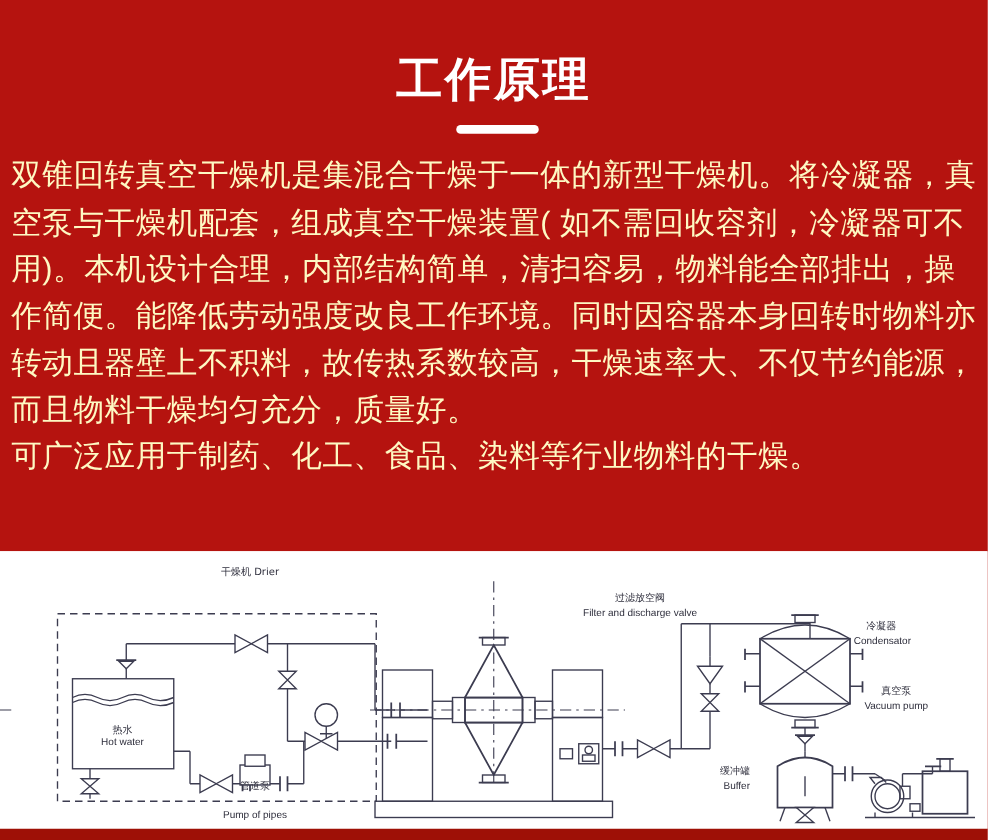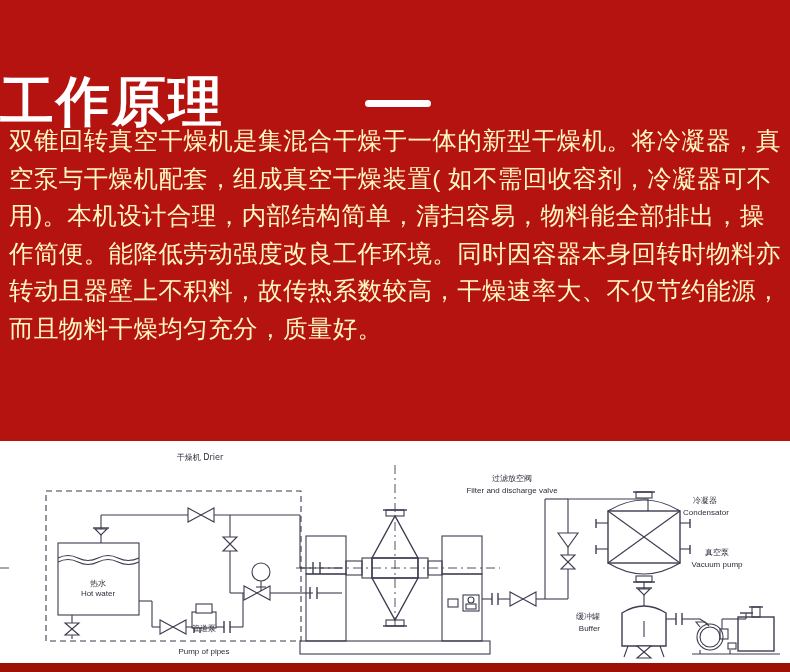--- a/index.html
+++ b/index.html
@@ -10,25 +10,25 @@
   }
   .page{position:relative;width:790px;height:672px;}
 
   
   .red-panel{
     position:absolute;left:0;top:0;width:790px;height:441px;
     background:#b5130f;
   }
   .title{
     position:absolute;left:0;top:36px;width:790px;
+    text-align:center;
     color:#ffffff;
-    font-size:54px;line-height:56px;
+    font-size:37px;line-height:56px;
     font-weight:bold;
     letter-spacing:2px;
-    margin-top:37px;
   }
   .title-underline{
     position:absolute;left:365px;top:100px;width:66px;height:7px;
     background:#ffffff;border-radius:4px;
   }
 
   .body-text{
     position:absolute;left:9px;top:122px;width:772px;
     color:#fef9c3;
     font-size:24.5px;
@@ -55,20 +55,21 @@
 
 <div class="page">
 
   <div class="red-panel">
 
     <div class="title">工作原理</div>
     <div class="title-underline"></div>
 
     <div class="body-text">
       <p>双锥回转真空干燥机是集混合干燥于一体的新型干燥机。将冷凝器，真空泵与干燥机配套，组成真空干燥装置( 如不需回收容剂，冷凝器可不用)。本机设计合理，内部结构简单，清扫容易，物料能全部排出，操作简便。能降低劳动强度改良工作环境。同时因容器本身回转时物料亦转动且器壁上不积料，故传热系数较高，干燥速率大、不仅节约能源，而且物料干燥均匀充分，质量好。</p>
+      <p>可广泛应用于制药、化工、食品、染料等行业物料的干燥。</p>
     </div>
 
   </div>
 
   <div class="diagram-area">
     <svg class="diagram-svg" width="790" height="222" viewBox="0 0 790 222">
       <defs>
         <style>
           .ln{fill:none;stroke:#3c3c50;stroke-width:1.1;}
           .ln2{fill:none;stroke:#3c3c50;stroke-width:1.4;}

